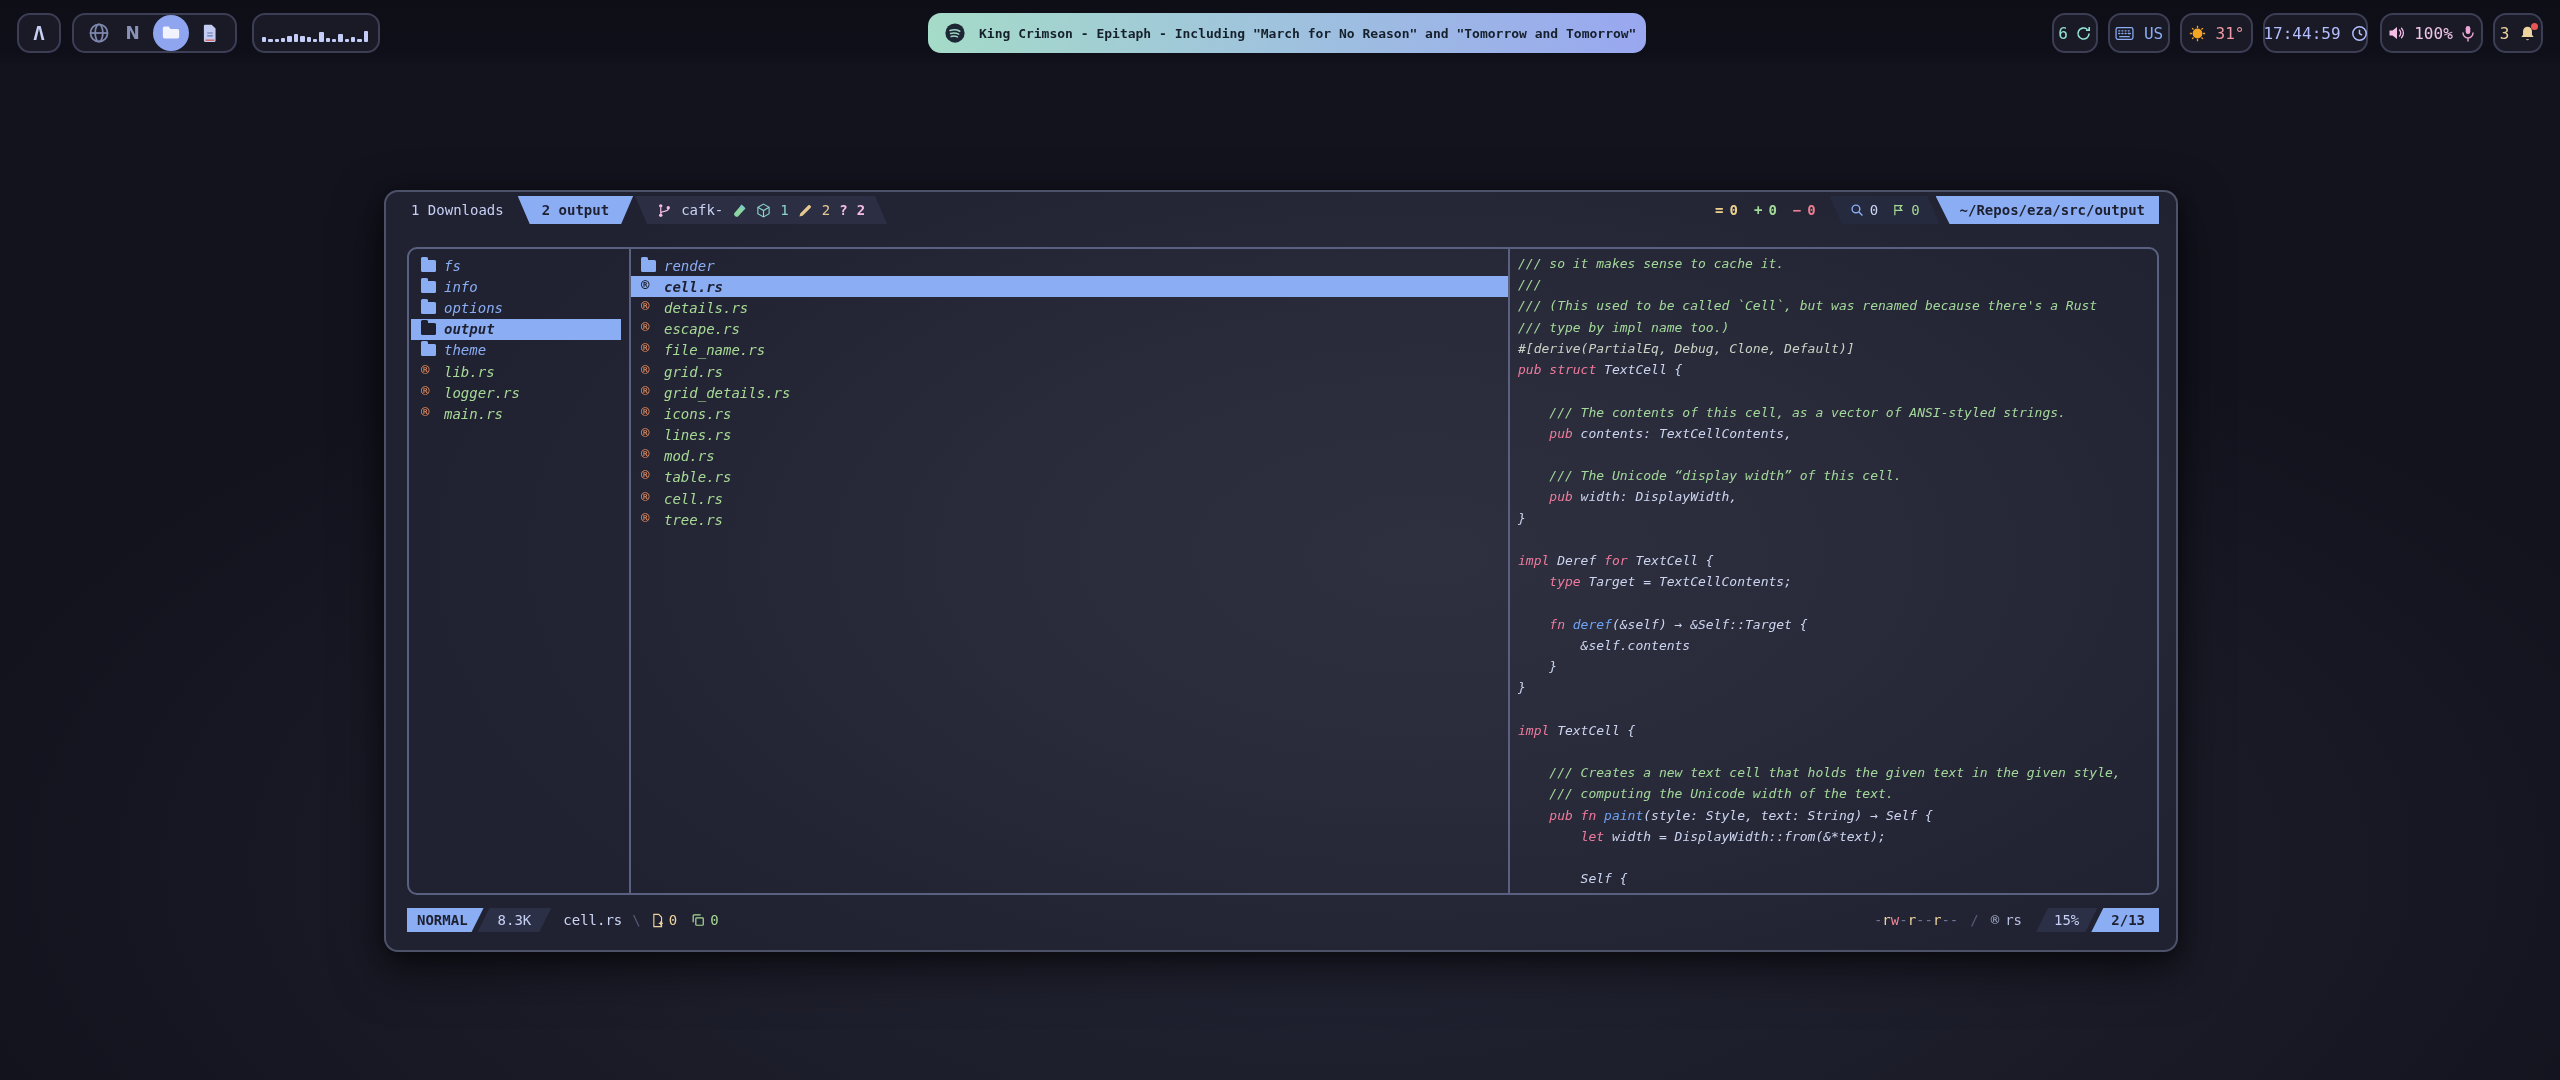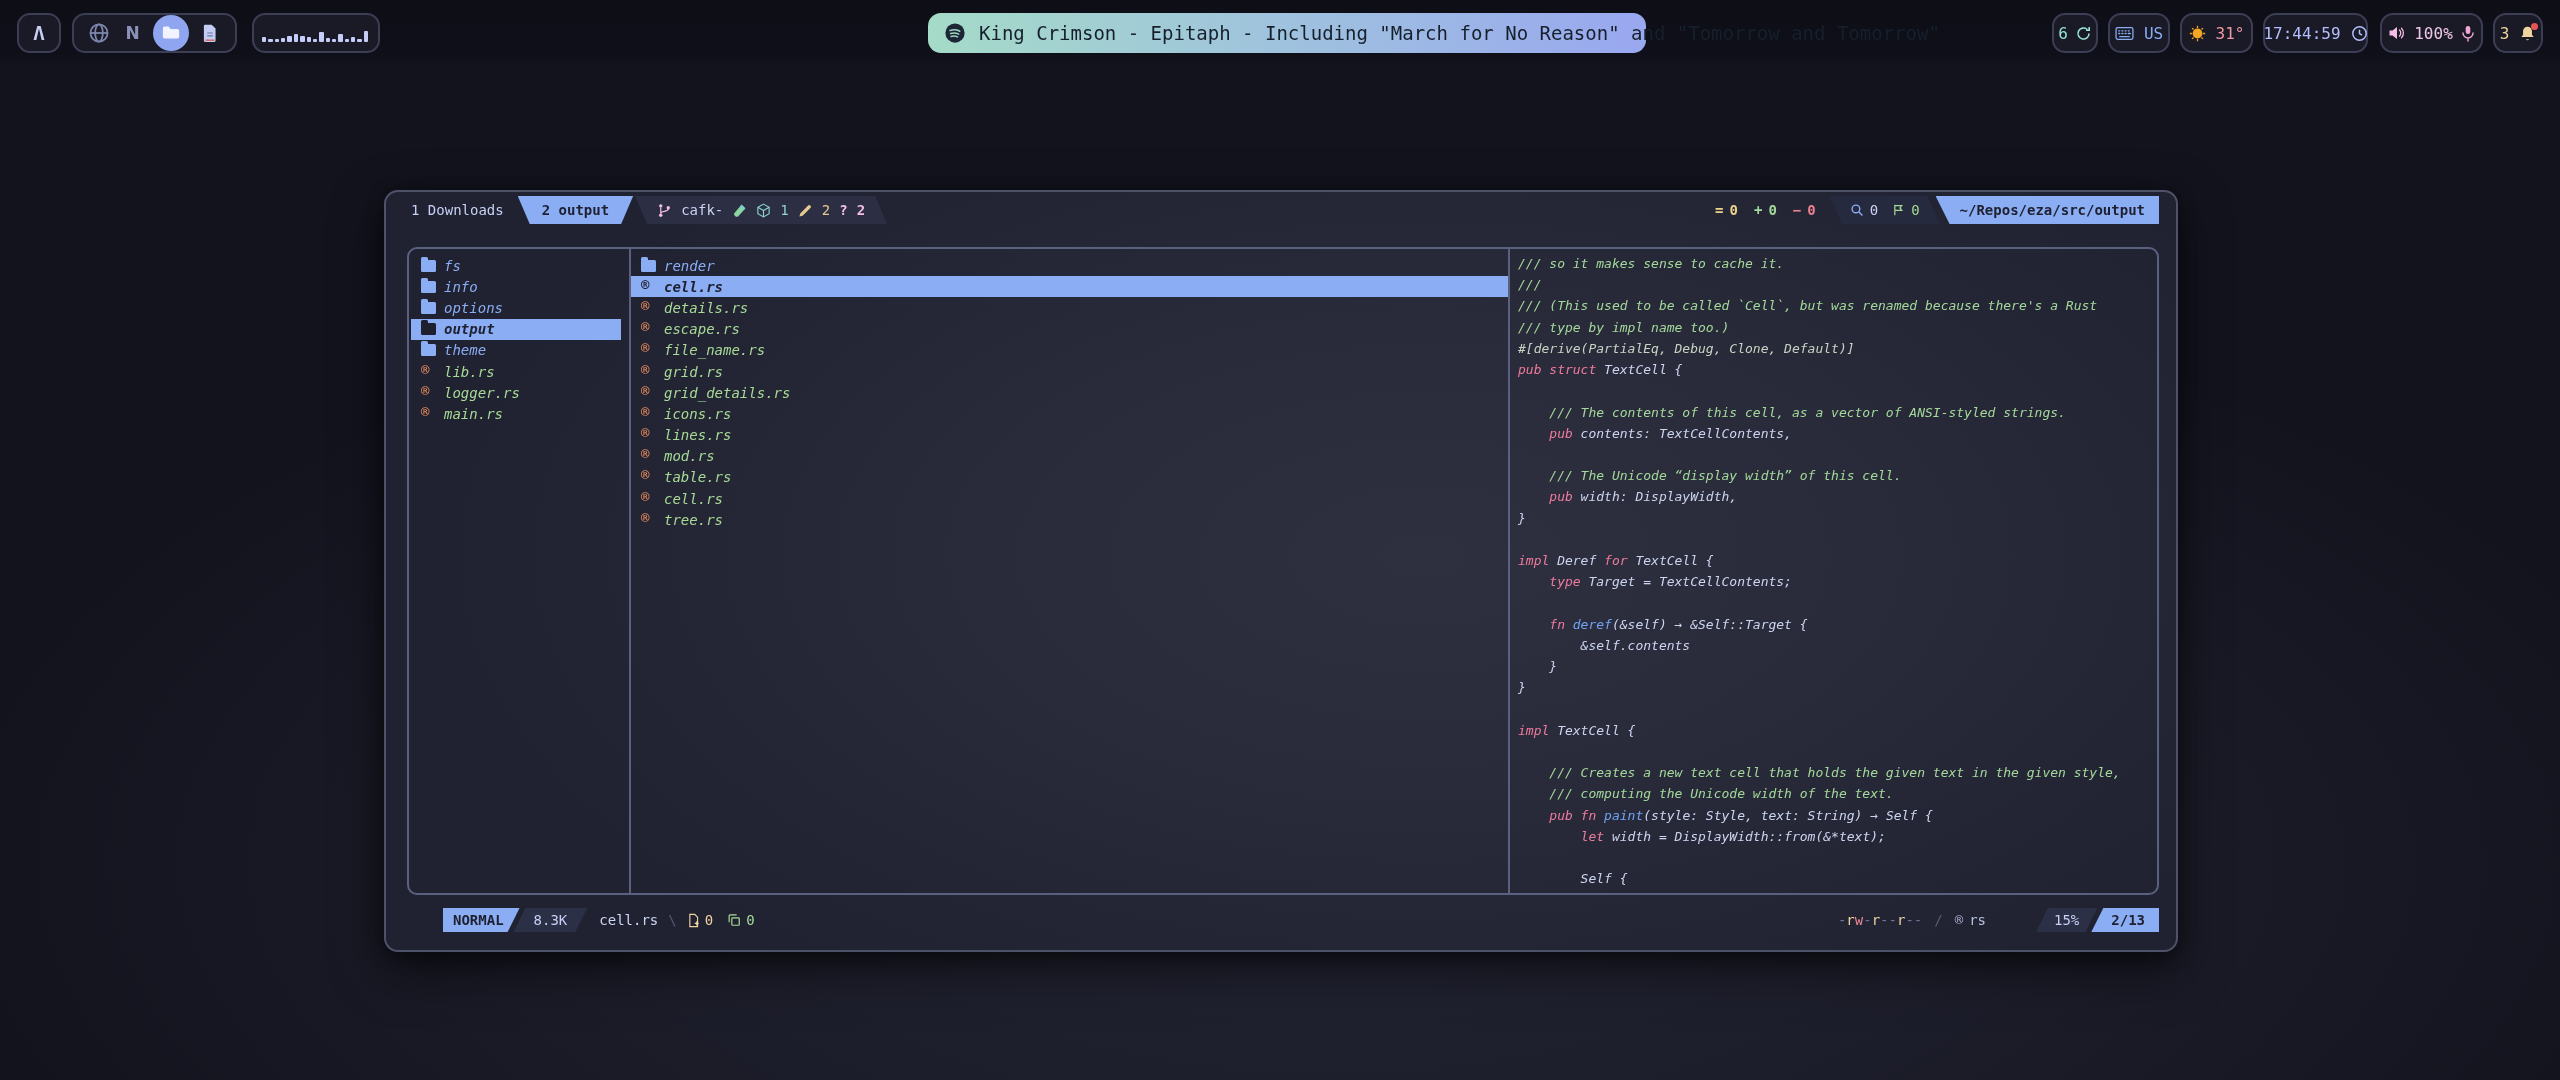--- a/index.html
+++ b/index.html
@@ -19,21 +19,21 @@
   .pill-launcher { left:17px; width:44px; justify-content:center; }
   .glyph-launcher { color:#c7d0f4; font-size:19px; font-weight:bold; }
   .pill-dock { left:72px; width:165px; justify-content:space-around; padding:0 8px; }
   .dock-icon { display:flex; align-items:center; justify-content:center; width:26px; height:26px; }
   .dock-icon.active { width:36px; height:36px; background:#8fa5f0; border-radius:50%; }
   .notion-glyph { color:#8a92b8; font-size:17px; font-weight:bold; font-family:"DejaVu Sans","Liberation Sans",sans-serif; }
   .pill-viz { left:252px; width:128px; display:flex; align-items:flex-end; padding:0 8px 9px 8px; }
   .vbar { display:inline-block; width:5px; margin-right:2px; background:#c3cdf7; border-radius:1px; }
   .pill-music { left:928px; width:718px; background:linear-gradient(90deg,#a5dbc8 0%, #9fc3dd 48%, #99a7f0 100%);
     border:none; padding:0 16px; gap:13px; }
-  .music-label { color:#16202c; font-size:19px; font-weight:normal; white-space:nowrap; }
+  .music-label { color:#16202c; font-size:13px; font-weight:bold; white-space:nowrap; }
   .pill-right { gap:10px; padding:0 13px; justify-content:center; font-size:16px; }
   .w-updates { left:2052px; width:46px; gap:7px; padding:0 9px; }
   .w-kb      { left:2108px; width:62px; }
   .w-weather { left:2180px; width:73px; }
   .w-clock   { left:2263px; width:105px; }
   .w-volume  { left:2380px; width:103px; gap:8px; }
   .w-notif   { left:2493px; width:50px; }
   .t-teal { color:#94e2d5; } .t-blue { color:#8aadf4; } .t-red { color:#ee99a3; }
   .t-lav { color:#b4befe; } .t-pink { color:#f0c6e8; } .t-yel { color:#eed49f; }
   .bell-wrap { position:relative; display:flex; }
@@ -86,21 +86,21 @@
   .row.rust .file-icon::before { content:"®"; position:absolute; top:-3px; left:0; color:#ef9160; font-size:14px; line-height:15px; }
   .row.rust.selected .file-icon::before { color:#1e2030; }
 
   .code-line { height:21.23px; line-height:21.23px; white-space:pre; font-size:13px; }
   .tok-cm { color:#a3d99a; } .tok-at { color:#c8d4c4; } .tok-kw { color:#ef7b9d; }
   .tok-fn { color:#6fa4f5; } .tok-tx { color:#ccd5f0; }
 
   
   .statusbar { position:absolute; left:21px; top:716px; width:1752px; height:24px;
     display:flex; align-items:center; font-size:14px; }
-  .sb-seg { height:24px; display:flex; align-items:center;margin-left:36px; }
+  .sb-seg { height:24px; display:flex; align-items:center; }
   .sb-mode { background:#8aadf4; color:#1e2030; font-weight:bold; padding:0 16px 0 10px;
     clip-path:polygon(0 0,100% 0,calc(100% - 12px) 100%,0 100%); }
   .sb-size { background:#2c3047; color:#c6d0f5; padding:0 20px; margin-left:-6px;
     clip-path:polygon(12px 0,100% 0,calc(100% - 12px) 100%,0 100%); }
   .sb-file { margin-left:12px; color:#cdd6f4; }
   .sb-sep { color:#565b78; margin:0 10px; }
   .sb-pair { display:flex; align-items:center; gap:5px; }
   .sb-created { color:#eed49f; } .sb-copied { color:#a6da95; margin-left:14px; }
   .sb-right { margin-left:auto; display:flex; align-items:center; }
   .tok-dim { color:#6e7393; } .tok-y { color:#eed49f; } .tok-r { color:#ed8796; }

